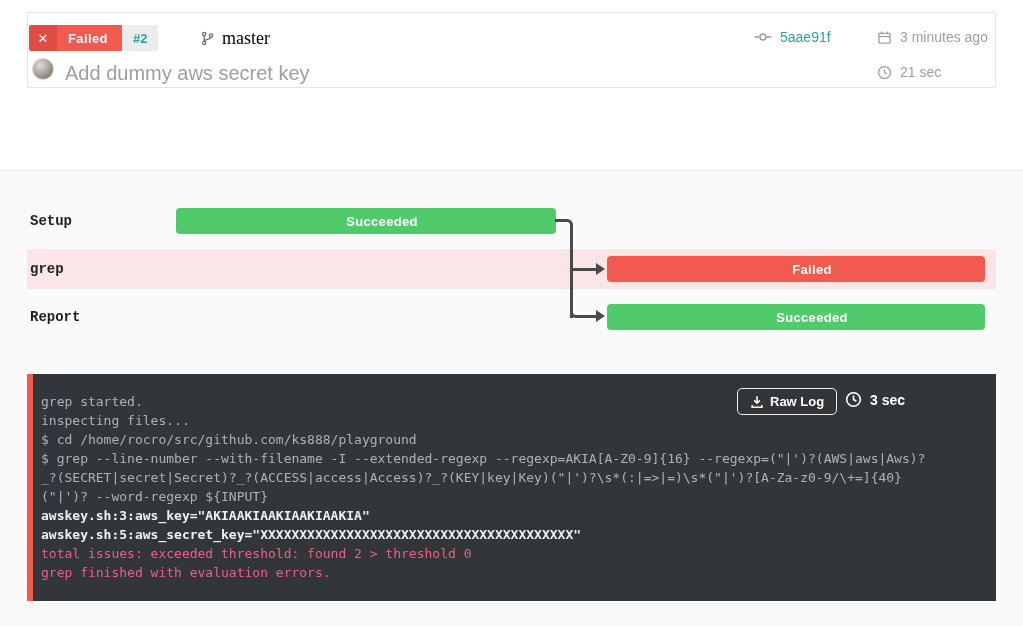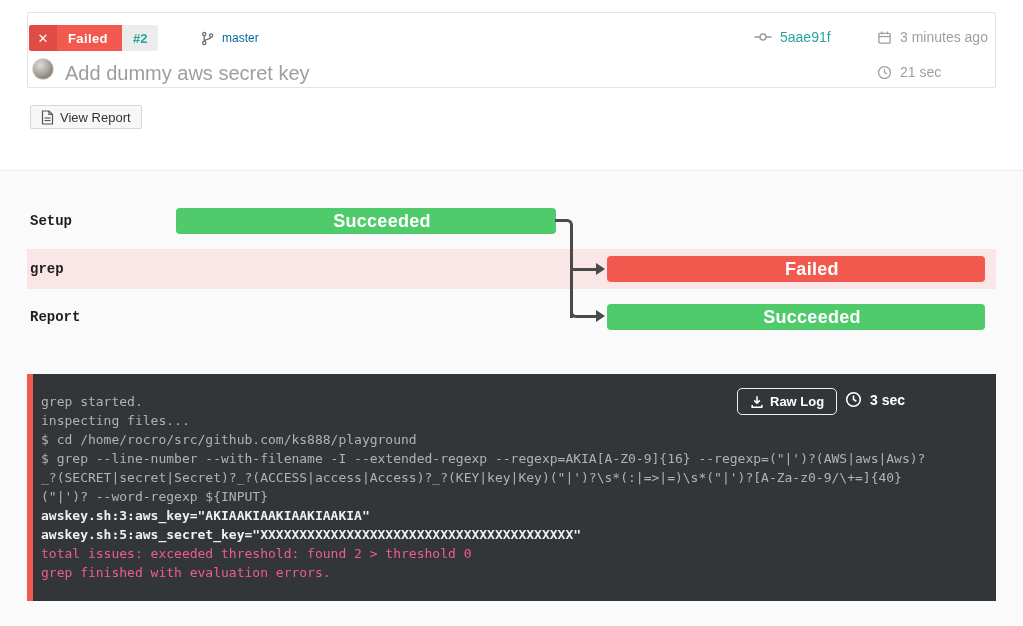--- a/index.html
+++ b/index.html
@@ -15,21 +15,21 @@
     background:#fff; border:1px solid #e4e4e4; border-radius:2px;
   }
   .badge {
     position:absolute; left:1px; top:12px; height:26px; display:flex;
     border-radius:2px; overflow:hidden; font-size:13px; font-weight:bold;
   }
   .badge-x { width:28px; background:#e04b45; color:#fff; display:flex; align-items:center; justify-content:center; font-size:13px; font-weight:normal; }
   .badge-label { background:#f25a50; color:#fff; display:flex; align-items:center; padding:0 14px 0 11px; letter-spacing:.4px; }
   .badge-num { background:#ececec; color:#26a69a; display:flex; align-items:center; padding:0 11px; }
   .branch-group { position:absolute; left:172px; top:12px; height:26px; display:flex; align-items:center; gap:7px; cursor:pointer; }
-  .branch-label { color:#0369a1; font-size:12px; }
+  .branch-label { color:#000000; font-size:18px;font-family:Liberation Serif, serif; }
   .meta { display:flex; align-items:center; gap:8px; font-size:14px; color:#9aa0a6; }
   .meta-commit { position:absolute; left:726px; top:14px; height:20px; cursor:pointer; }
   .commit-hash { color:#26a69a; }
   .meta-time { position:absolute; left:849px; top:14px; height:20px; }
   .meta-duration { position:absolute; left:849px; top:49px; height:20px; }
   .avatar {
     position:absolute; left:4px; top:45px; width:22px; height:22px; border-radius:50%;
     background:radial-gradient(circle at 35% 30%, #dddcd8 0%, #b5ada6 40%, #8d8780 70%, #6e6a64 100%);
     border:1px solid #d5d5d5;
   }
@@ -48,21 +48,21 @@
     position:absolute; left:0; top:170px; width:1023px; height:456px;
     background:#fafafa; border-top:1px solid #ededed;
   }
   .stage-label { position:absolute; left:30px; font-size:14px; font-weight:bold; color:#1f1f1f; line-height:16px;font-family:Liberation Mono, monospace; }
   .lbl-setup { top:42px; }
   .lbl-grep { top:90px; }
   .lbl-metrics { top:138px; }
   .grep-band { position:absolute; left:27px; top:78px; width:969px; height:40px; background:#fbe6e7; }
   .stage-btn {
     position:absolute; height:26px; border-radius:4px; display:flex; align-items:center; justify-content:center;
-    color:#fff; font-size:18px; font-weight:bold; letter-spacing:.3px; cursor:pointer;padding-left:32px;
+    color:#fff; font-size:13px; font-weight:bold; letter-spacing:.3px; cursor:pointer;padding-left:32px;
   }
   .btn-green { background:#4fcb6b; }
   .btn-red { background:#f25a50; }
   .btn-setup { left:176px; top:37px; width:380px; }
   .btn-grep { left:607px; top:85px; width:378px; }
   .btn-metrics { left:607px; top:133px; width:378px; }
 
   
   .conn { position:absolute; }
   .elbow-a { left:555px; top:48px; width:18px; height:99px; border-top:3px solid #4a4a4a; border-right:3px solid #4a4a4a; border-top-right-radius:6px; }
@@ -142,29 +142,20 @@
         <circle cx="8" cy="8" r="6.3" fill="none" stroke="#9aa0a6" stroke-width="1.4"></circle>
         <path d="M8 4.5 V8 L10.6 9.6" fill="none" stroke="#9aa0a6" stroke-width="1.4"></path>
       </svg>
       <span>21 sec</span>
     </div>
 
     <div class="avatar"></div>
     <span class="commit-message">Add dummy aws secret key</span>
   </div>
 
-  <button class="view-report">
-    <svg class="ico" width="13" height="15" viewBox="0 0 13 15">
-      <path d="M1.5 1 h6.5 L11.5 4.5 v9.5 H1.5 z" fill="none" stroke="#555" stroke-width="1.2"></path>
-      <path d="M8 1 v3.5 h3.5" fill="none" stroke="#555" stroke-width="1.2"></path>
-      <line x1="3.5" y1="8" x2="9.5" y2="8" stroke="#555" stroke-width="1.1"></line>
-      <line x1="3.5" y1="10.5" x2="9.5" y2="10.5" stroke="#555" stroke-width="1.1"></line>
-    </svg>
-    <span>View Report</span>
-  </button>
 
   <div class="panel">
 
     <span class="stage-label lbl-setup">Setup</span>
     <div class="stage-btn btn-green btn-setup">Succeeded</div>
 
     <div class="grep-band"></div>
     <span class="stage-label lbl-grep">grep</span>
     <div class="stage-btn btn-red btn-grep">Failed</div>
 

